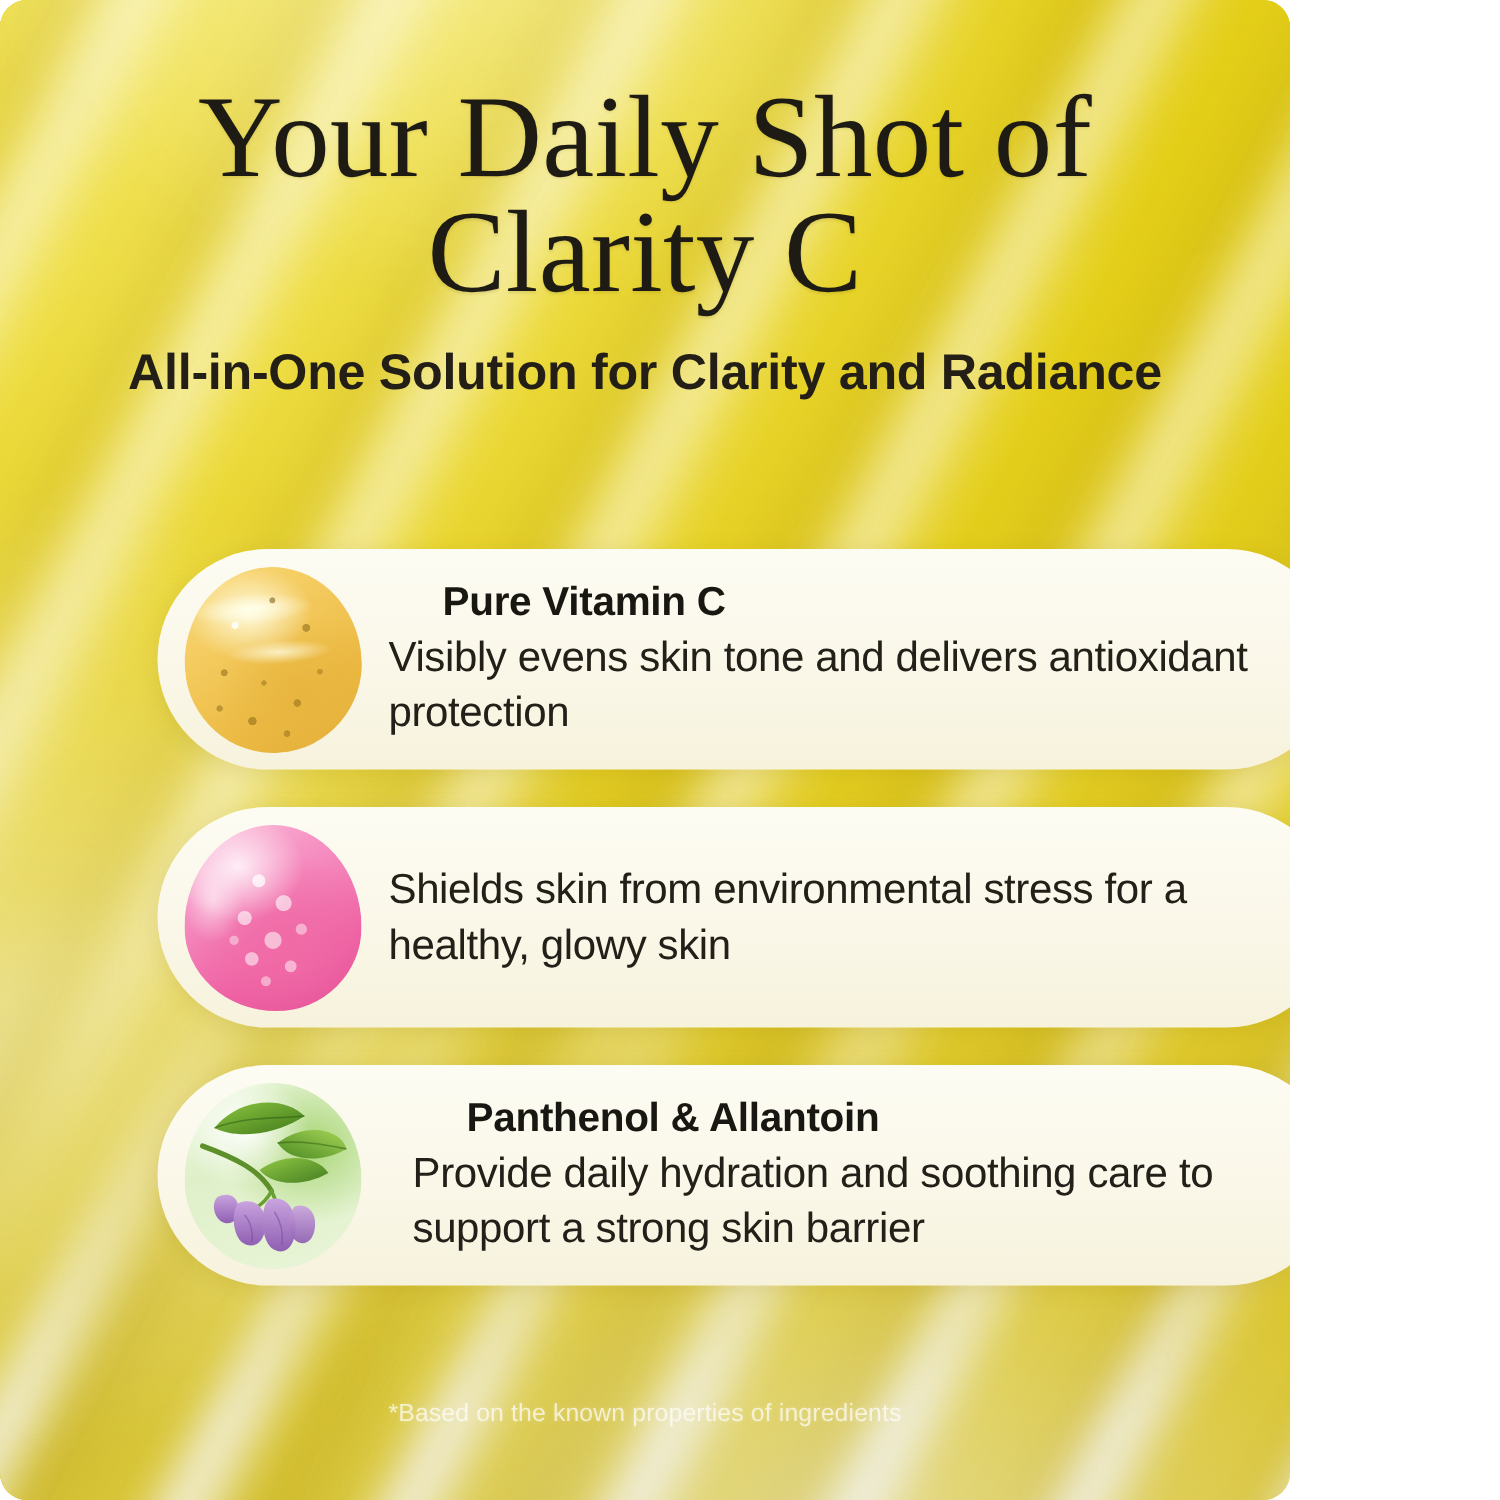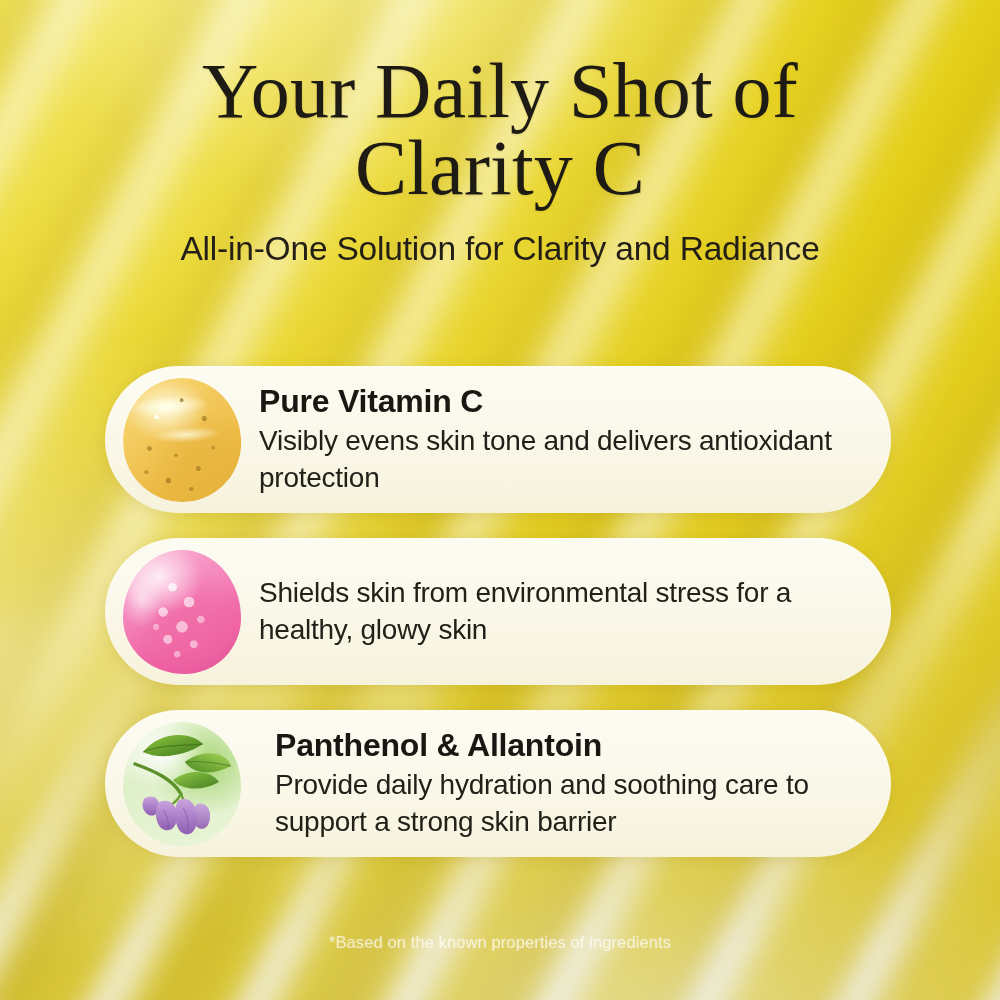--- a/index.html
+++ b/index.html
@@ -5,23 +5,24 @@
   * { margin:0; padding:0; box-sizing:border-box; }
 
   html, body {
     width:1000px; height:1000px;
     overflow:hidden;
     font-family:"Liberation Sans", sans-serif;
   }
 
   #poster {
     position:relative;
-    width:1000px; height:1000px;
+    width:860px; height:1000px;
     overflow:hidden;
     background:#e6d11f;
+    border-radius:18px;
   }
 
   
   .bg-layer { position:absolute; inset:-12%; pointer-events:none; }
 
   .bg-base {
     background:
       radial-gradient(120% 90% at 18% 8%,  #f2e45c 0%, rgba(242,228,92,0) 55%),
       radial-gradient(110% 80% at 92% 20%, #e4cf18 0%, rgba(228,207,24,0) 60%),
       radial-gradient(130% 95% at 10% 96%, #d8c63b 0%, rgba(216,198,59,0) 62%),
@@ -96,21 +97,21 @@
     line-height:0.99;
     letter-spacing:0.2px;
     color:#1d1b14;
     text-shadow:0 1px 2px rgba(120,100,10,.18);
   }
   .title .l2 { display:block; }
 
   .subtitle {
     margin-top:24px;
     font-family:"Liberation Sans", sans-serif;
-    font-weight:400;
+    font-weight:700;
     font-size:33.5px;
     letter-spacing:-0.2px;
     color:#231f16;
   }
 
   
   .cards {
     position:absolute;
     left:105px;
     top:366px;
@@ -196,25 +197,26 @@
   .blob-plant {
     background:
       radial-gradient(60% 48% at 34% 26%, rgba(255,255,255,.95) 0%, rgba(255,255,255,0) 62%),
       radial-gradient(70% 60% at 70% 34%, rgba(150,205,90,.75) 0%, rgba(150,205,90,0) 70%),
       linear-gradient(160deg,#eef8e2 0%, #dff0c9 40%, #e9f5d8 100%);
   }
   .plant-svg { position:absolute; inset:0; width:100%; height:100%; }
 
   .card-text { flex:1 1 auto; padding-right:24px; }
   .card-title {
-    font-size:32px;
+    font-size:27px;
     font-weight:700;
     color:#191712;
     letter-spacing:-0.2px;
     margin-bottom:3px;
+    margin-left:36px;
   }
   .card-desc {
     font-size:28px;
     font-weight:400;
     line-height:1.30;
     color:#232019;
     letter-spacing:-0.25px;
   }
 
   

